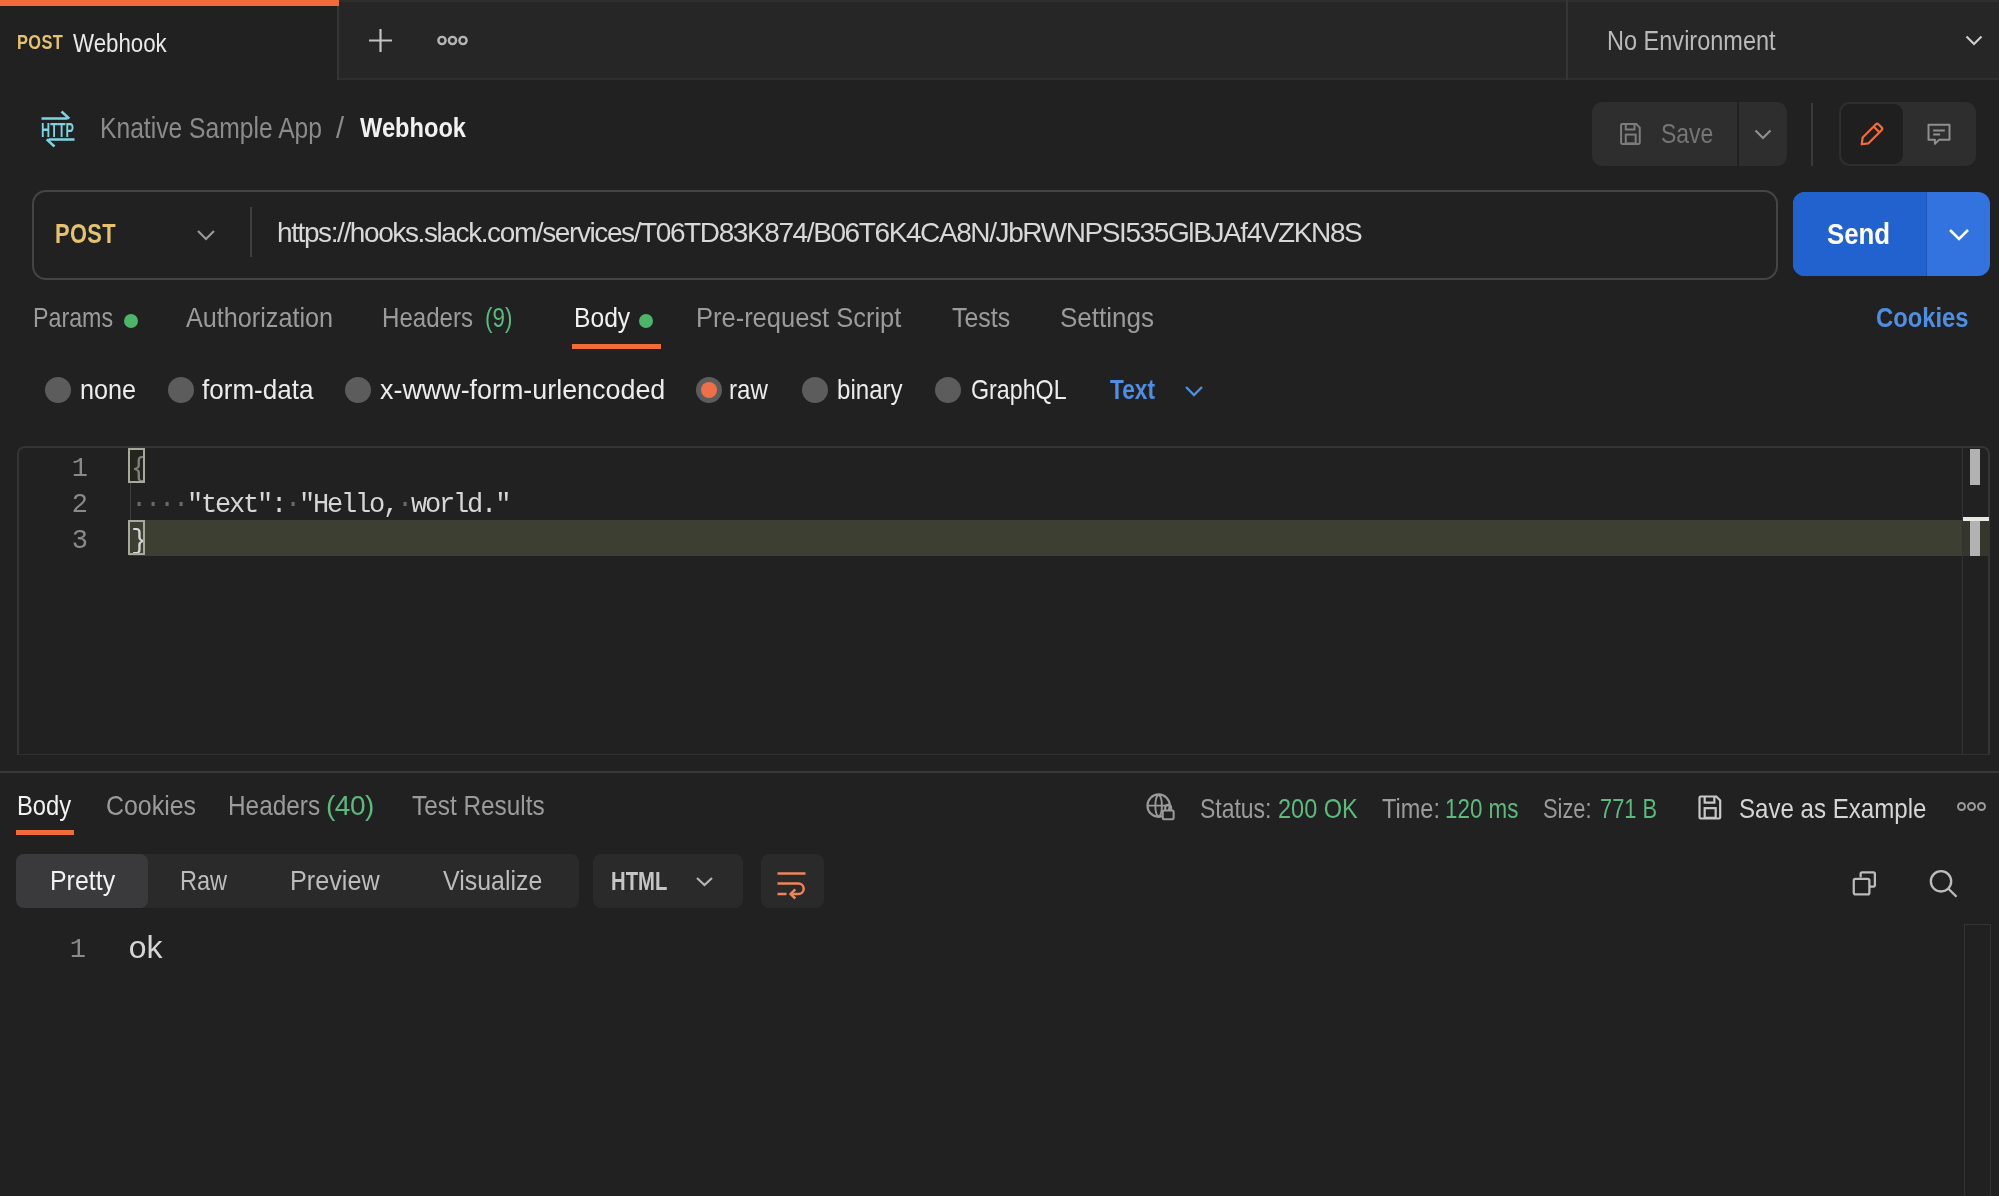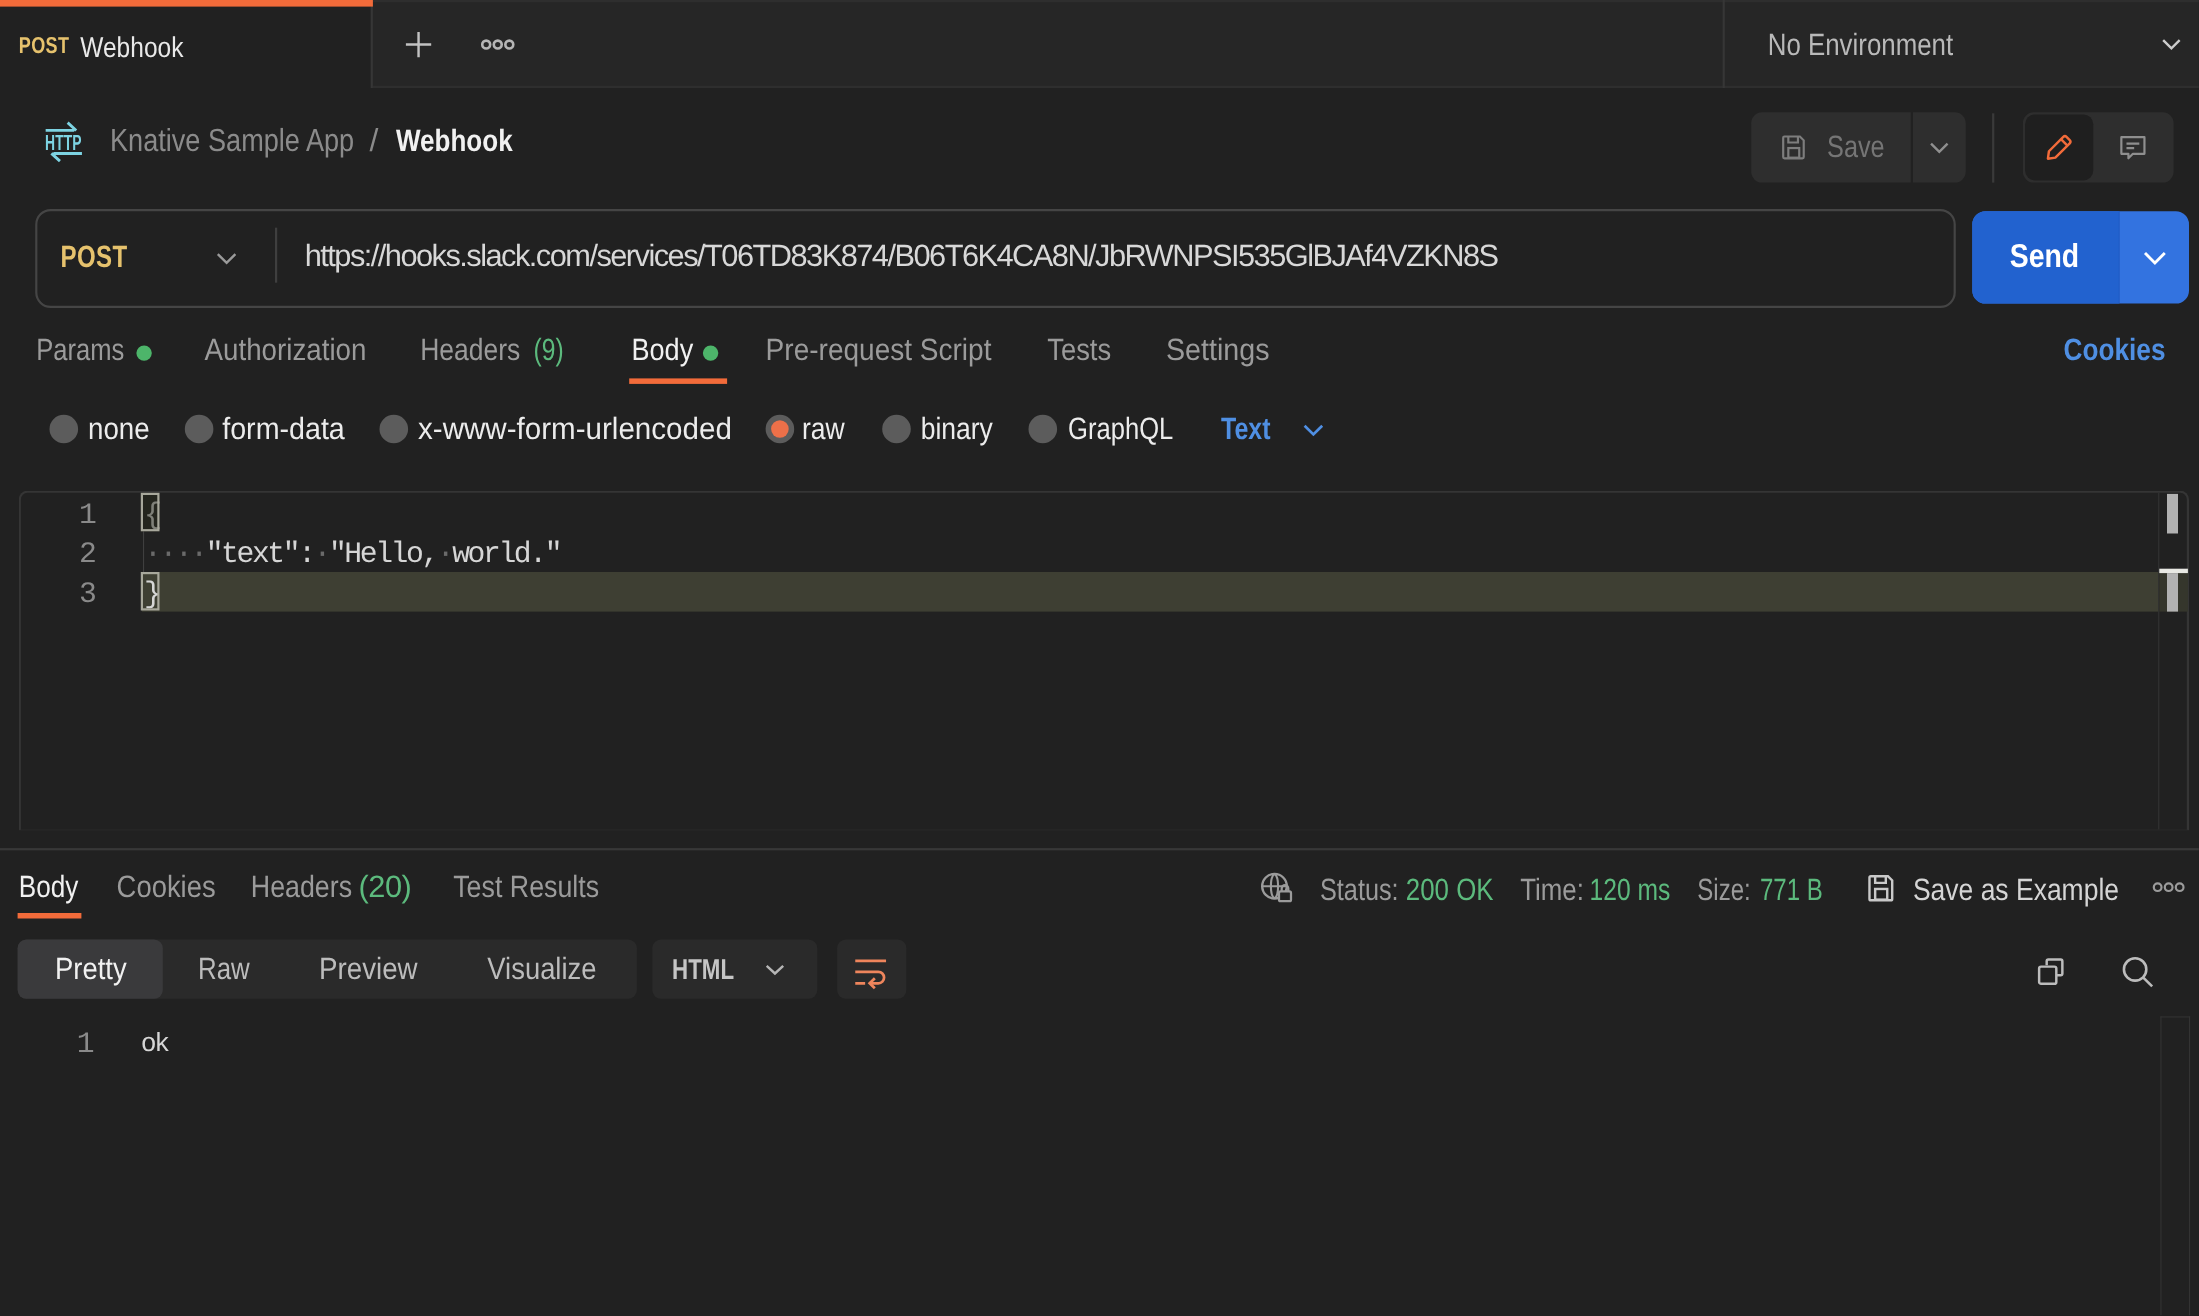--- a/index.html
+++ b/index.html
@@ -132,21 +132,21 @@
 <div class="abs" style="left:128px;top:520px;width:17px;height:35px;border:2px solid #a8a89c;"></div>
 
 <div class="abs" style="left:1970px;top:449px;width:10px;height:36px;background:#b2b2b2;"></div>
 <div class="abs" style="left:1963px;top:517px;width:26px;height:4px;background:#e8e8e3;"></div>
 <div class="abs" style="left:1970px;top:521px;width:10px;height:35px;background:#b2b2b2;"></div>
 
 <div class="abs" style="left:0;top:771px;width:1999px;height:2px;background:#383838;"></div>
 <div class="abs t" style="left:17px;top:791px;color:#f1f1f1;transform:scaleX(0.85);transform-origin:0 50%;">Body</div>
 <div class="abs grey t" style="left:106px;top:791px;transform:scaleX(0.89);transform-origin:0 50%;">Cookies</div>
 <div class="abs grey t" style="left:228px;top:791px;transform:scaleX(0.87);transform-origin:0 50%;">Headers</div>
-<div class="abs green t" style="left:326px;top:791px;letter-spacing:-0.5px;">(20)</div>
+<div class="abs green t" style="left:326px;top:791px;letter-spacing:-0.5px;">(40)</div>
 <div class="abs grey t" style="left:412px;top:791px;transform:scaleX(0.87);transform-origin:0 50%;">Test Results</div>
 <div class="abs" style="left:16px;top:830px;width:58px;height:5px;background:#f26b3a;"></div>
 
 <svg class="abs" style="left:1143px;top:792px;" width="34" height="30" viewBox="0 0 24 22">
   <circle cx="11" cy="10" r="8.2" stroke="#9b9b9b" stroke-width="1.6" fill="none"></circle>
   <path d="M11 1.8 c-3.2 2.2 -3.2 14.2 0 16.4 M11 1.8 c3.2 2.2 3.2 14.2 0 16.4 M2.8 10 h16.4" stroke="#9b9b9b" stroke-width="1.4" fill="none"></path>
   <rect x="14" y="13.5" width="8" height="6.5" rx="1" fill="#212121" stroke="#9b9b9b" stroke-width="1.5"></rect>
   <path d="M15.8 13.5 v-2 a2.2 2.2 0 0 1 4.4 0 v2" stroke="#9b9b9b" stroke-width="1.5" fill="none"></path>
 </svg>
 <div class="abs grey t" style="left:1200px;top:794px;transform:scaleX(0.82);transform-origin:0 50%;">Status:</div>
@@ -188,13 +188,13 @@
 </svg>
 <svg class="abs" style="left:1928px;top:868px;" width="31" height="34" viewBox="0 0 25 27">
   <circle cx="10.5" cy="10.5" r="8.2" stroke="#bcbcbc" stroke-width="1.9" fill="none"></circle>
   <path d="M16.5 16.5 L23 23" stroke="#bcbcbc" stroke-width="1.9" fill="none"></path>
 </svg>
 
 <div class="abs" style="left:1964px;top:924px;width:1px;height:272px;background:#333333;"></div>
 <div class="abs" style="left:1964px;top:924px;width:27px;height:1px;background:#333333;"></div>
 <div class="abs" style="left:1990px;top:924px;width:1px;height:272px;background:#333333;"></div>
 <div class="abs" style="left:26px;top:932px;width:60px;text-align:right;font-family:'Liberation Mono',monospace;font-size:27px;line-height:36px;color:#8a8a8a;">1</div>
-<div class="abs" style="left:128px;top:932px;font-family:'Liberation Mono',monospace;font-size:24px;letter-spacing:-2.2px;line-height:36px;color:#d6d6d6;">ok</div>
+<div class="abs" style="left:128px;top:932px;font-family:'Liberation Mono',monospace;font-size:32px;letter-spacing:-2.2px;line-height:36px;color:#d6d6d6;">ok</div>
 
 </body></html>

